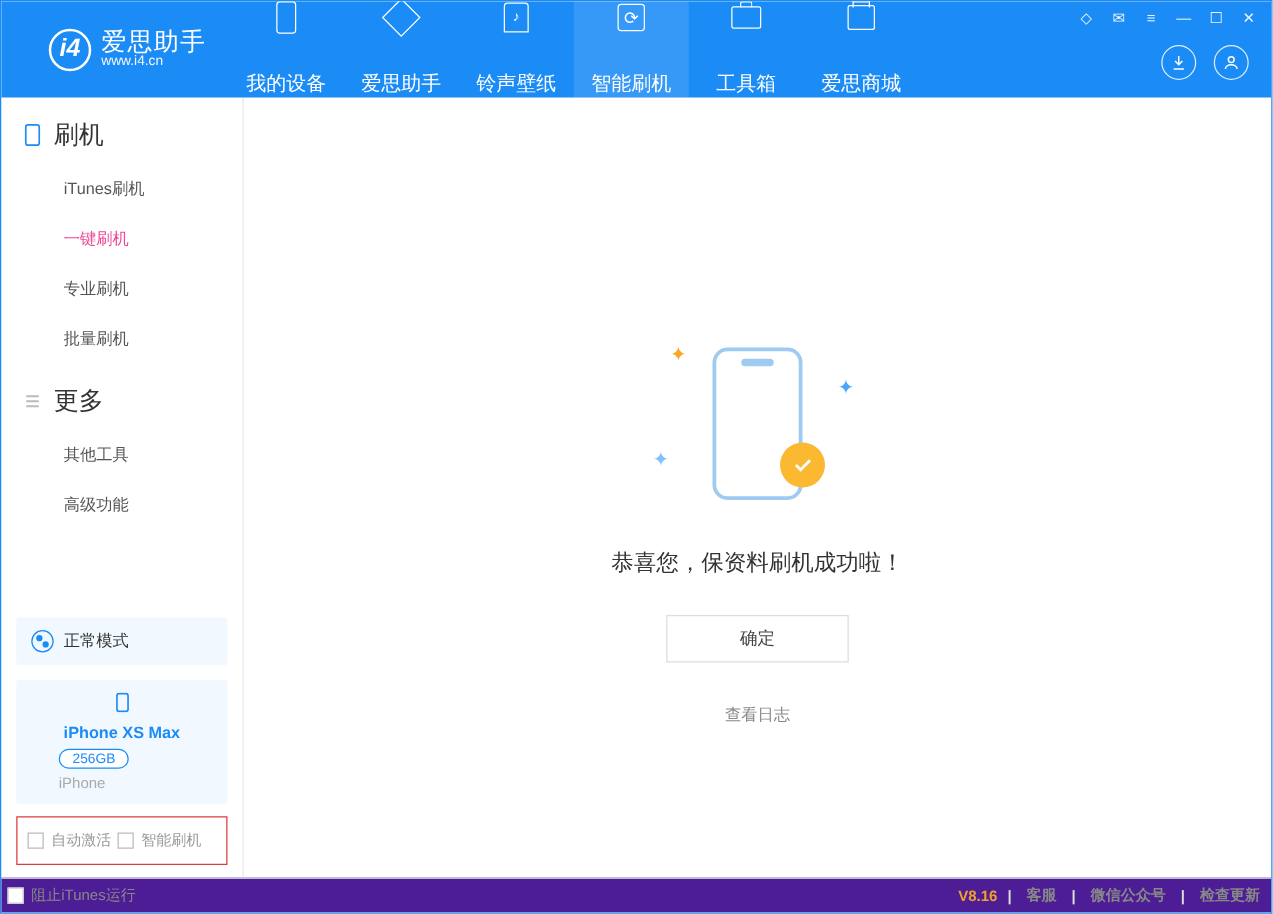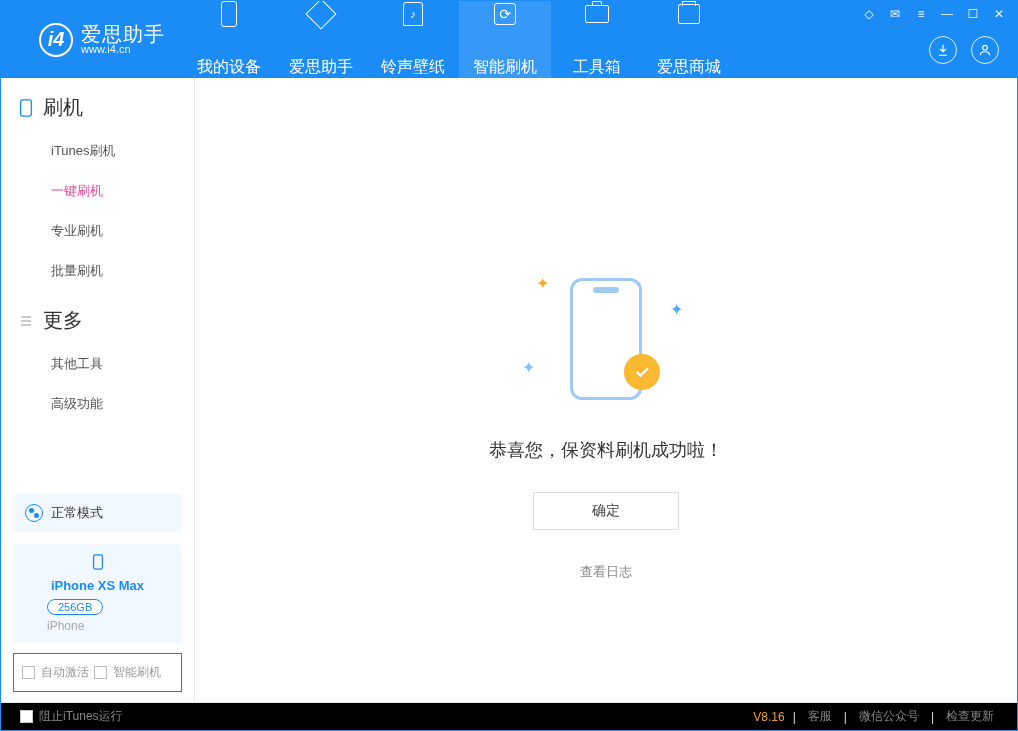--- a/index.html
+++ b/index.html
@@ -40,23 +40,23 @@
 .main { flex: 1; position:relative; display:flex; flex-direction:column; align-items:center; padding-top: 200px;}
 .success-art { position:relative; width:120px; height:130px; margin-bottom:30px;}
 .phone-shape { width:72px; height:122px; border:3px solid #9fcaf2; border-radius:12px; margin:0 auto; position:relative;}
 .phone-shape::before{content:''; position:absolute; top:6px; left:50%; transform:translateX(-50%); width:26px; height:6px; background:#9fcaf2; border-radius:3px;}
 .badge { position:absolute; right:6px; bottom:18px; width:36px; height:36px; background:#fbb831; border-radius:50%; display:flex; align-items:center; justify-content:center;}
 .sparkle { position:absolute; width:10px; height:10px; color:#f9a825;}
 .s1{top:-4px; left:-10px;} .s2{top:22px; right:-14px;} .s3{bottom:40px; left:-24px;}
 .success-text { font-size:18px; color:#333; margin-bottom:30px;}
 .ok-btn { width:146px; height:38px; border:1px solid #ddd; background:#fff; font-size:14px; color:#444; cursor:pointer; margin-bottom:33px;}
 .log-link { font-size:13px; color:#888; cursor:pointer;font-family:Liberation Serif, serif;}
-.footer { height:28px; background:#000000; border-top:1px solid #e8e8e8; display:flex; align-items:center; font-size:12px; color:#888; padding:0 19px;}
+.footer { height:28px; background:#4c1d95; border-top:1px solid #e8e8e8; display:flex; align-items:center; font-size:12px; color:#888; padding:0 5px;}
 .footer .chk-box{border-color:#ccc;}
-.footer-right { margin-left:auto; display:flex; align-items:center; gap:8px;}
+.footer-right { margin-left:auto; display:flex; align-items:center; gap:8px;font-weight:bold;}
 .footer-right .divider{color:#ddd;}
 .footer-link{cursor:pointer; padding:0 4px;}
 
 .ic-phone{width:16px;height:26px;border:1.5px solid #fff;border-radius:3px;}
 .ic-cube{width:22px;height:22px;transform:rotate(45deg);border:1.5px solid #fff;}
 .ic-note{width:20px;height:24px;border:1.5px solid #fff;border-radius:3px 3px 0 0;display:flex;align-items:center;justify-content:center;}
 .ic-note::after{content:'♪';font-size:11px;}
 .ic-refresh{width:22px;height:22px;border:1.5px solid #fff;border-radius:3px;display:flex;align-items:center;justify-content:center;}
 .ic-refresh::after{content:'⟳';font-size:14px;}
 .ic-brief{width:24px;height:18px;border:1.5px solid #fff;border-radius:2px;position:relative;}

